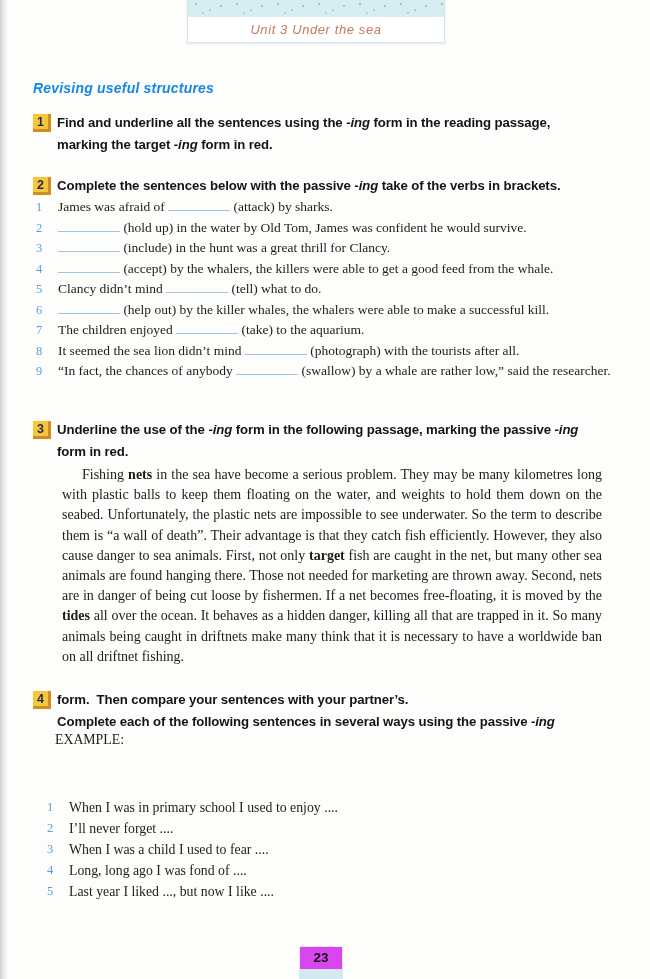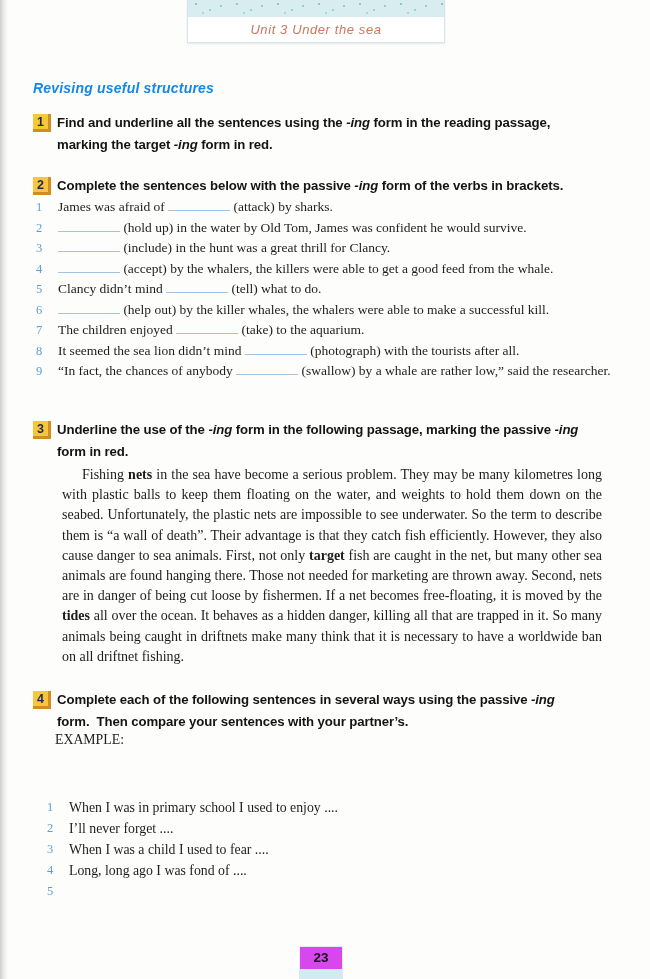--- a/index.html
+++ b/index.html
@@ -117,21 +117,21 @@
     <span class="badge">1</span>
     <div class="ex-title">
       <div class="line"><span>Find and underline all the sentences using the </span><span class="ing">-ing</span><span> form in the reading passage,</span></div>
       <div class="line"><span>marking the target </span><span class="ing">-ing</span><span> form in red.</span></div>
     </div>
   </div>
 
   <div class="ex" style="top:175px">
     <span class="badge">2</span>
     <div class="ex-title">
-      <div class="line"><span>Complete the sentences below with the passive </span><span class="ing">-ing</span><span> form of the verbs in brackets.</span></div>
+      <div class="line"><span>Complete the sentences below with the passive </span><span class="ing">-ing</span><span> take of the verbs in brackets.</span></div>
     </div>
   </div>
 
   <div id="ex2-items">
       <div class="item">
         <span class="num">1</span>
         <div class="item-body">James was afraid of <span class="blank"></span> (attack) by sharks.</div>
       </div>
       <div class="item">
         <span class="num">2</span>
@@ -173,22 +173,22 @@
       <div class="line"><span>Underline the use of the </span><span class="ing">-ing</span><span> form in the following passage, marking the passive </span><span class="ing">-ing</span></div>
       <div class="line"><span>form in red.</span></div>
     </div>
   </div>
 
   <div id="passage">Fishing <b>nets</b> in the sea have become a serious problem. They may be many kilometres long with plastic balls to keep them floating on the water, and weights to hold them down on the seabed. Unfortunately, the plastic nets are impossible to see underwater. So the term to describe them is “a wall of death”. Their advantage is that they catch fish efficiently. However, they also cause danger to sea animals. First, not only <b>target</b> fish are caught in the net, but many other sea animals are found hanging there. Those not needed for marketing are thrown away. Second, nets are in danger of being cut loose by fishermen. If a net becomes free-floating, it is moved by the <b>tides</b> all over the ocean. It behaves as a hidden danger, killing all that are trapped in it. So many animals being caught in driftnets make many think that it is necessary to have a worldwide ban on all driftnet fishing.</div>
 
   <div class="ex" style="top:689px">
     <span class="badge">4</span>
     <div class="ex-title">
+      <div class="line"><span>form.&nbsp; Then compare your sentences with your partner’s.</span></div>
       <div class="line"><span>Complete each of the following sentences in several ways using the passive </span><span class="ing">-ing</span></div>
-      <div class="line"><span>form.&nbsp; Then compare your sentences with your partner’s.</span></div>
     </div>
   </div>
 
   <div class="example-label">EXAMPLE:</div>
 
   <div id="ex4-items">
       <div class="item4">
         <span class="num">1</span>
         <div class="item-body">When I was in primary school I used to enjoy ....</div>
       </div>
@@ -199,20 +199,21 @@
       <div class="item4">
         <span class="num">3</span>
         <div class="item-body">When I was a child I used to fear ....</div>
       </div>
       <div class="item4">
         <span class="num">4</span>
         <div class="item-body">Long, long ago I was fond of ....</div>
       </div>
       <div class="item4">
         <span class="num">5</span>
+        <div class="item-body">Last year I liked ..., but now I like ....</div>
       </div>
     </div>
 
   <div class="footer">
     <div class="footer-num-box">23</div>
     <div class="footer-bar"></div>
   </div>
 </div>
 
 </body></html>

